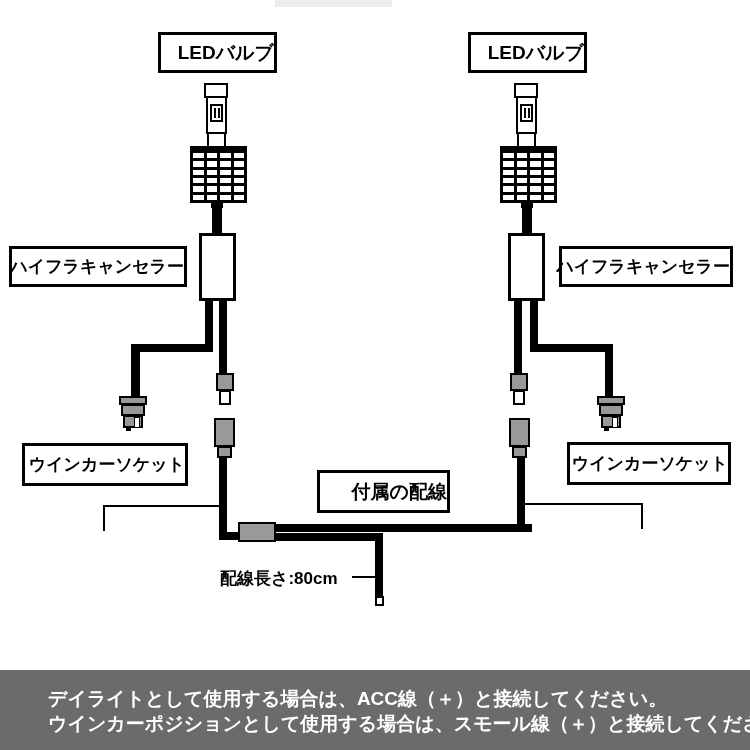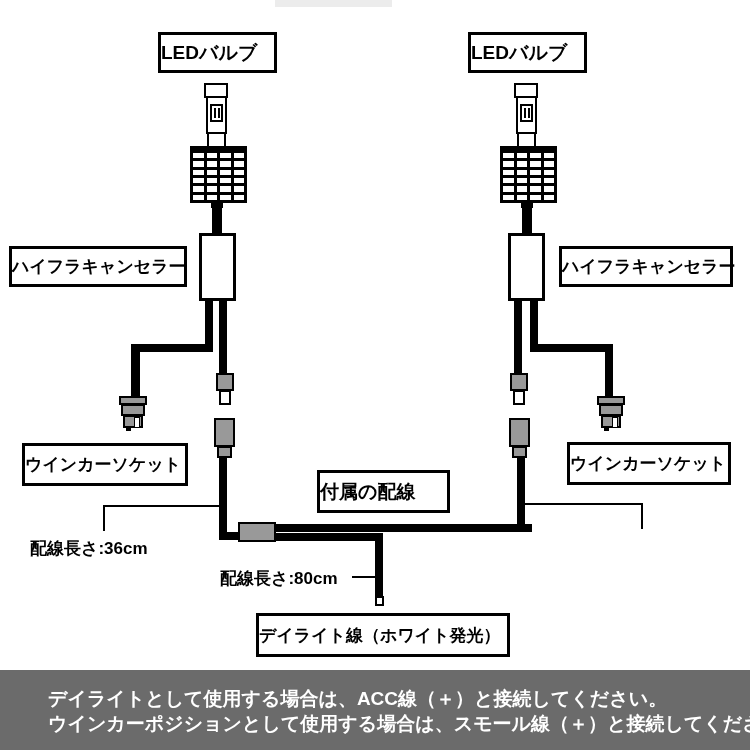--- a/index.html
+++ b/index.html
@@ -3,21 +3,21 @@
 <meta charset="utf-8">
 <style>
   html,body{margin:0;padding:0;background:#fff;}
   .canvas{
     position:relative;width:750px;height:750px;background:#ffffff;overflow:hidden;
     font-family:"Liberation Sans","DejaVu Sans",sans-serif;color:#000;
   }
   
   .label-box{
     position:absolute;box-sizing:border-box;border:3px solid #000;background:#fff;
-    display:flex;align-items:center;justify-content:flex-start;
+    display:flex;align-items:center;justify-content:flex-end;
     font-weight:600;white-space:nowrap;letter-spacing:0;
   }
   
   .wire{position:absolute;background:#000;}
   .leader{position:absolute;background:#000;}
   
   .gray{position:absolute;box-sizing:border-box;background:#999999;border:2px solid #000;}
   .whitepart{position:absolute;box-sizing:border-box;background:#fff;border:2px solid #000;}
   
   .bulb-part{position:absolute;box-sizing:border-box;background:#fff;border:2px solid #000;}
@@ -109,38 +109,34 @@
   <div class="gray" style="left:214px;top:418px;width:21px;height:29px;"></div>
   <div class="gray" style="left:217px;top:446px;width:15px;height:12px;"></div>
   <div class="wire" style="left:219px;top:457px;width:8px;height:83px;"></div>
   <div class="wire" style="left:219px;top:532px;width:22px;height:8px;"></div>
 
   <div class="label-box" style="left:22px;top:443px;width:166px;height:43px;font-size:17px;">
     <span>ウインカーソケット</span>
   </div>
   <div class="leader" style="left:103px;top:505px;width:120px;height:2px;"></div>
   <div class="leader" style="left:103px;top:505px;width:2px;height:26px;"></div>
-  <div class="len-text" style="left:30px;top:537px;">配線長さ:36cm</div>
 
   <div class="gray" style="left:238px;top:522px;width:38px;height:20px;"></div>
   <div class="wire" style="left:276px;top:524px;width:256px;height:8px;"></div>
   <div class="wire" style="left:276px;top:533px;width:107px;height:8px;"></div>
   <div class="wire" style="left:375px;top:533px;width:8px;height:64px;"></div>
   <div class="whitepart" style="left:375px;top:596px;width:9px;height:10px;"></div>
 
   <div class="label-box" style="left:317px;top:470px;width:133px;height:43px;font-size:19px;">
     <span>付属の配線</span>
   </div>
 
   <div class="leader" style="left:352px;top:576px;width:23px;height:2px;"></div>
   <div class="len-text" style="left:220px;top:567px;">配線長さ:80cm</div>
 
-  <div class="label-box" style="left:256px;top:613px;width:254px;height:44px;font-size:17px;">
-    <span>デイライト線（ホワイト発光）</span>
-  </div>
 
   <div class="label-box" style="left:468px;top:32px;width:119px;height:41px;font-size:19px;">
     <span>LEDバルブ</span>
   </div>
 
   <div>
     <div class="bulb-part" style="left:514px;top:83px;width:24px;height:15px;"></div>
     <div class="bulb-part" style="left:516px;top:96px;width:21px;height:38px;"></div>
     <div class="bulb-part chip" style="left:520px;top:104px;width:13px;height:18px;">
         <i></i>

